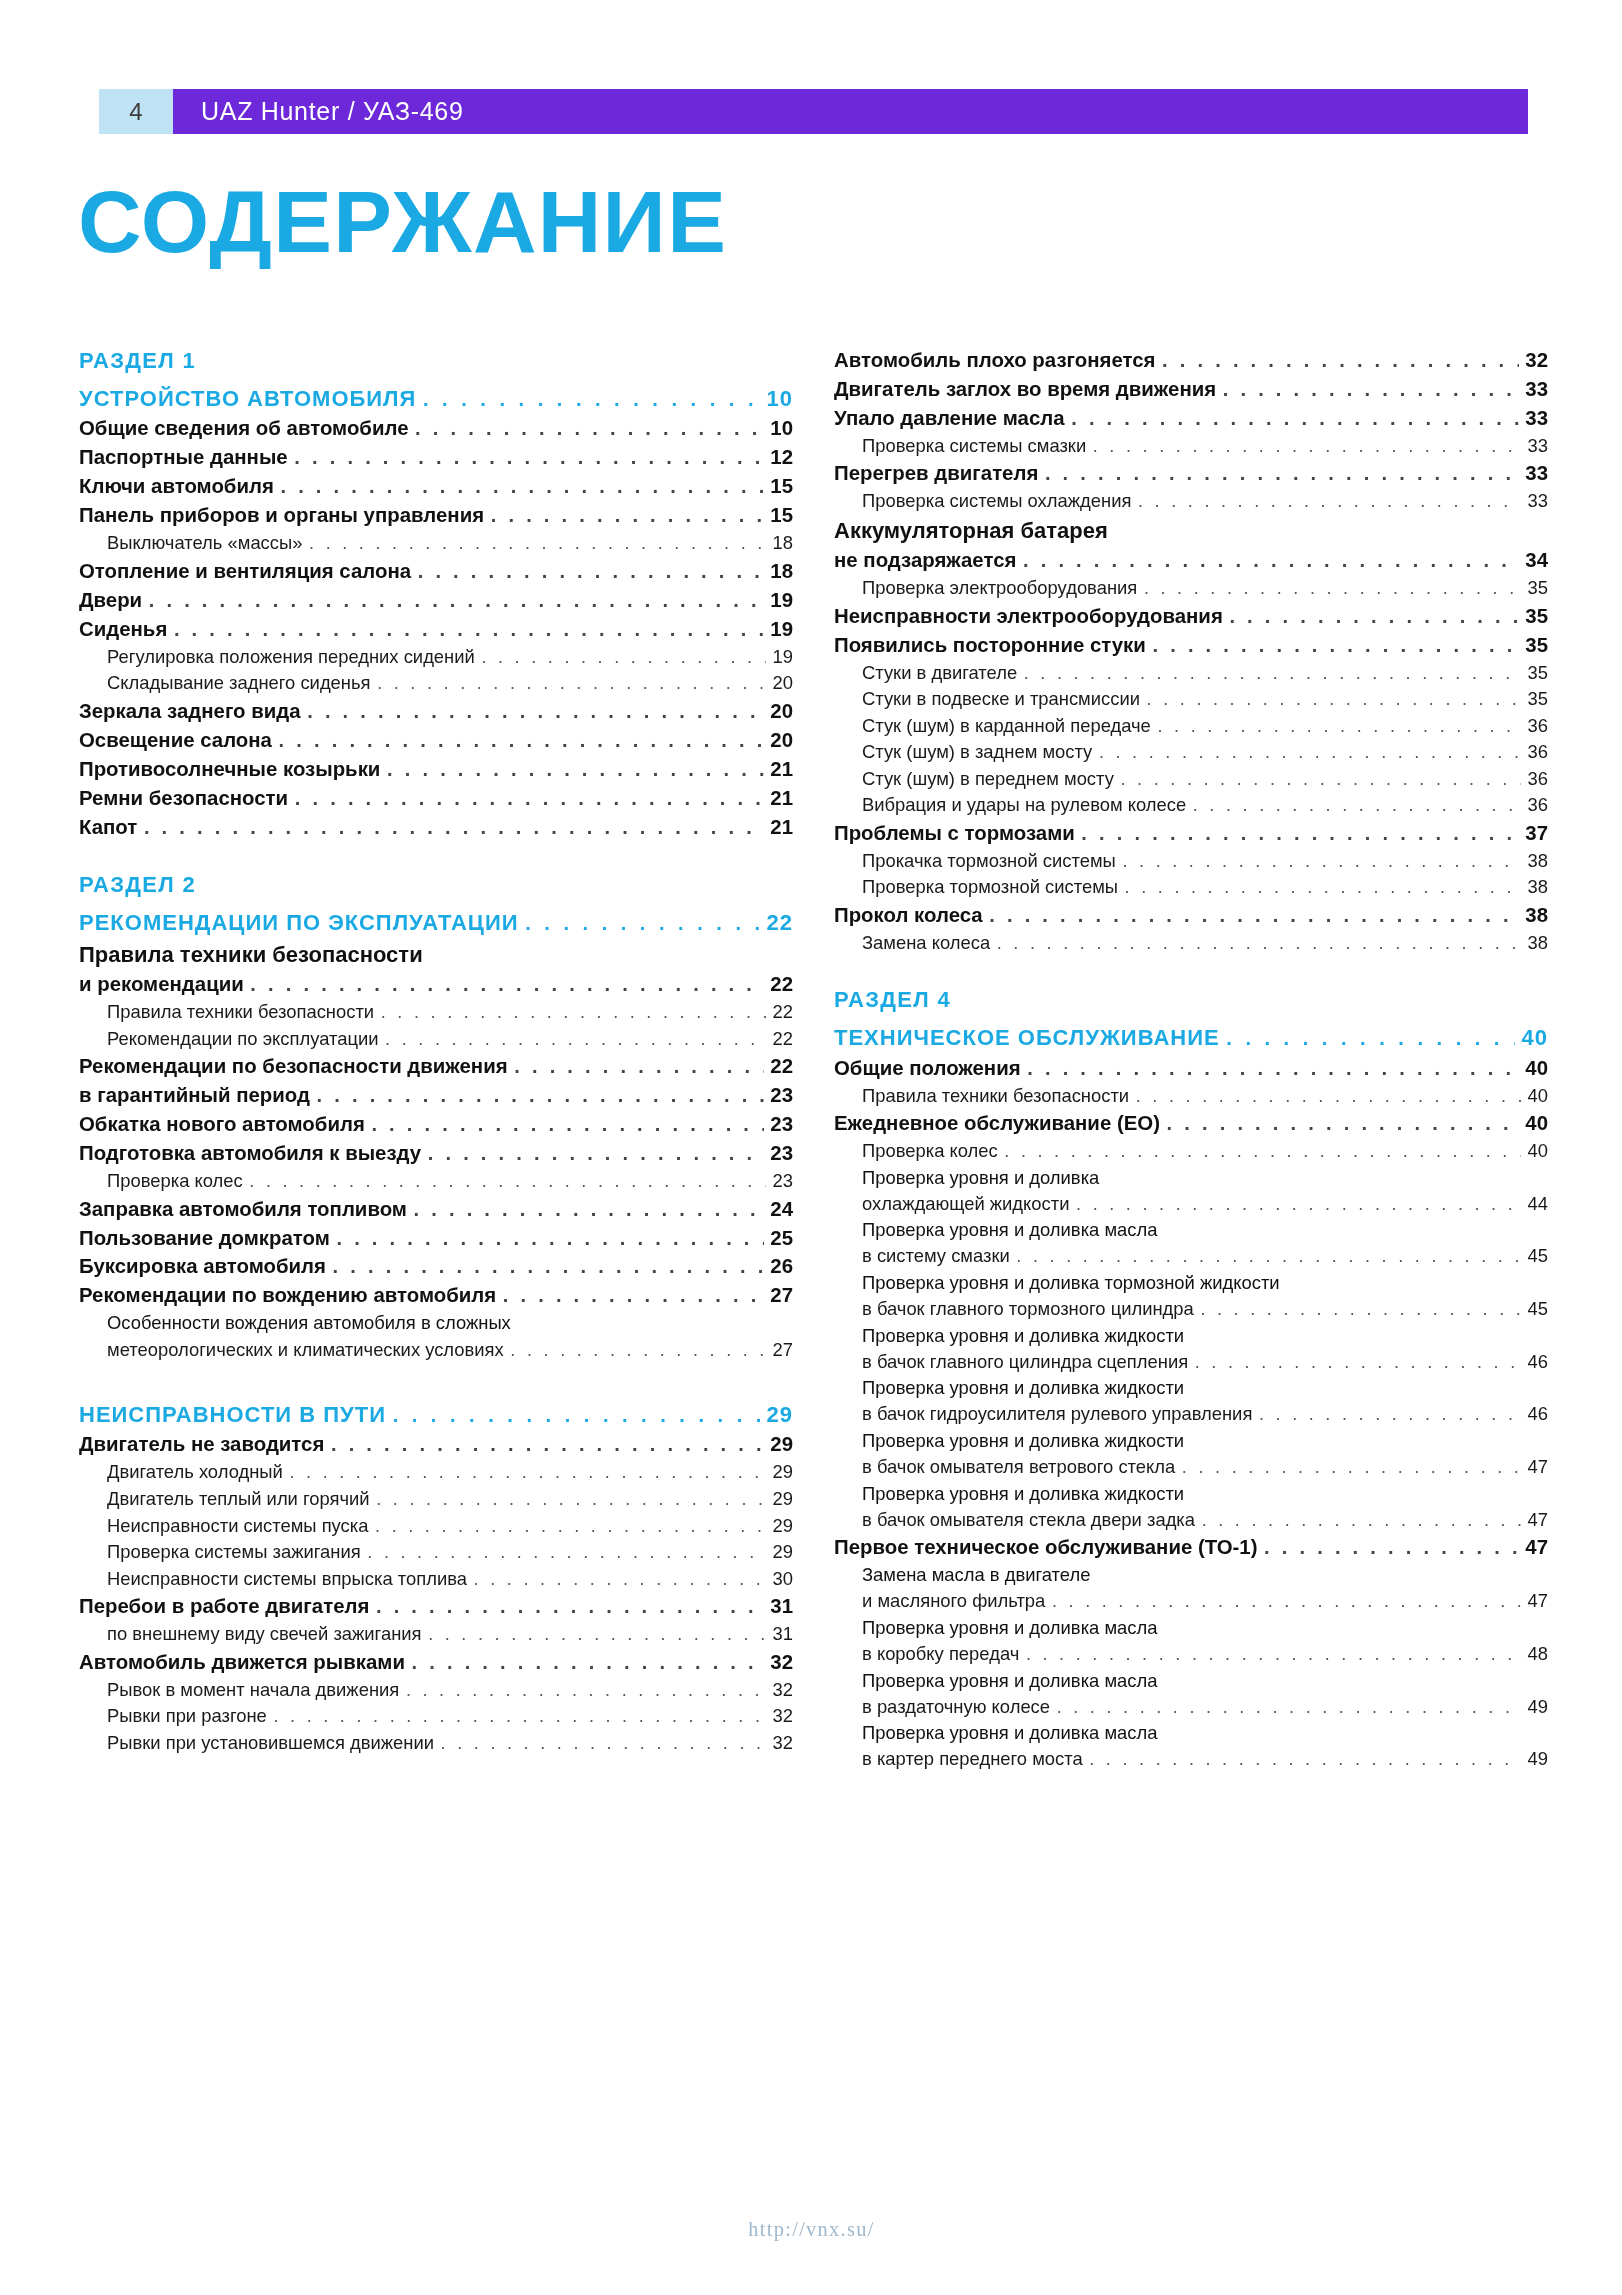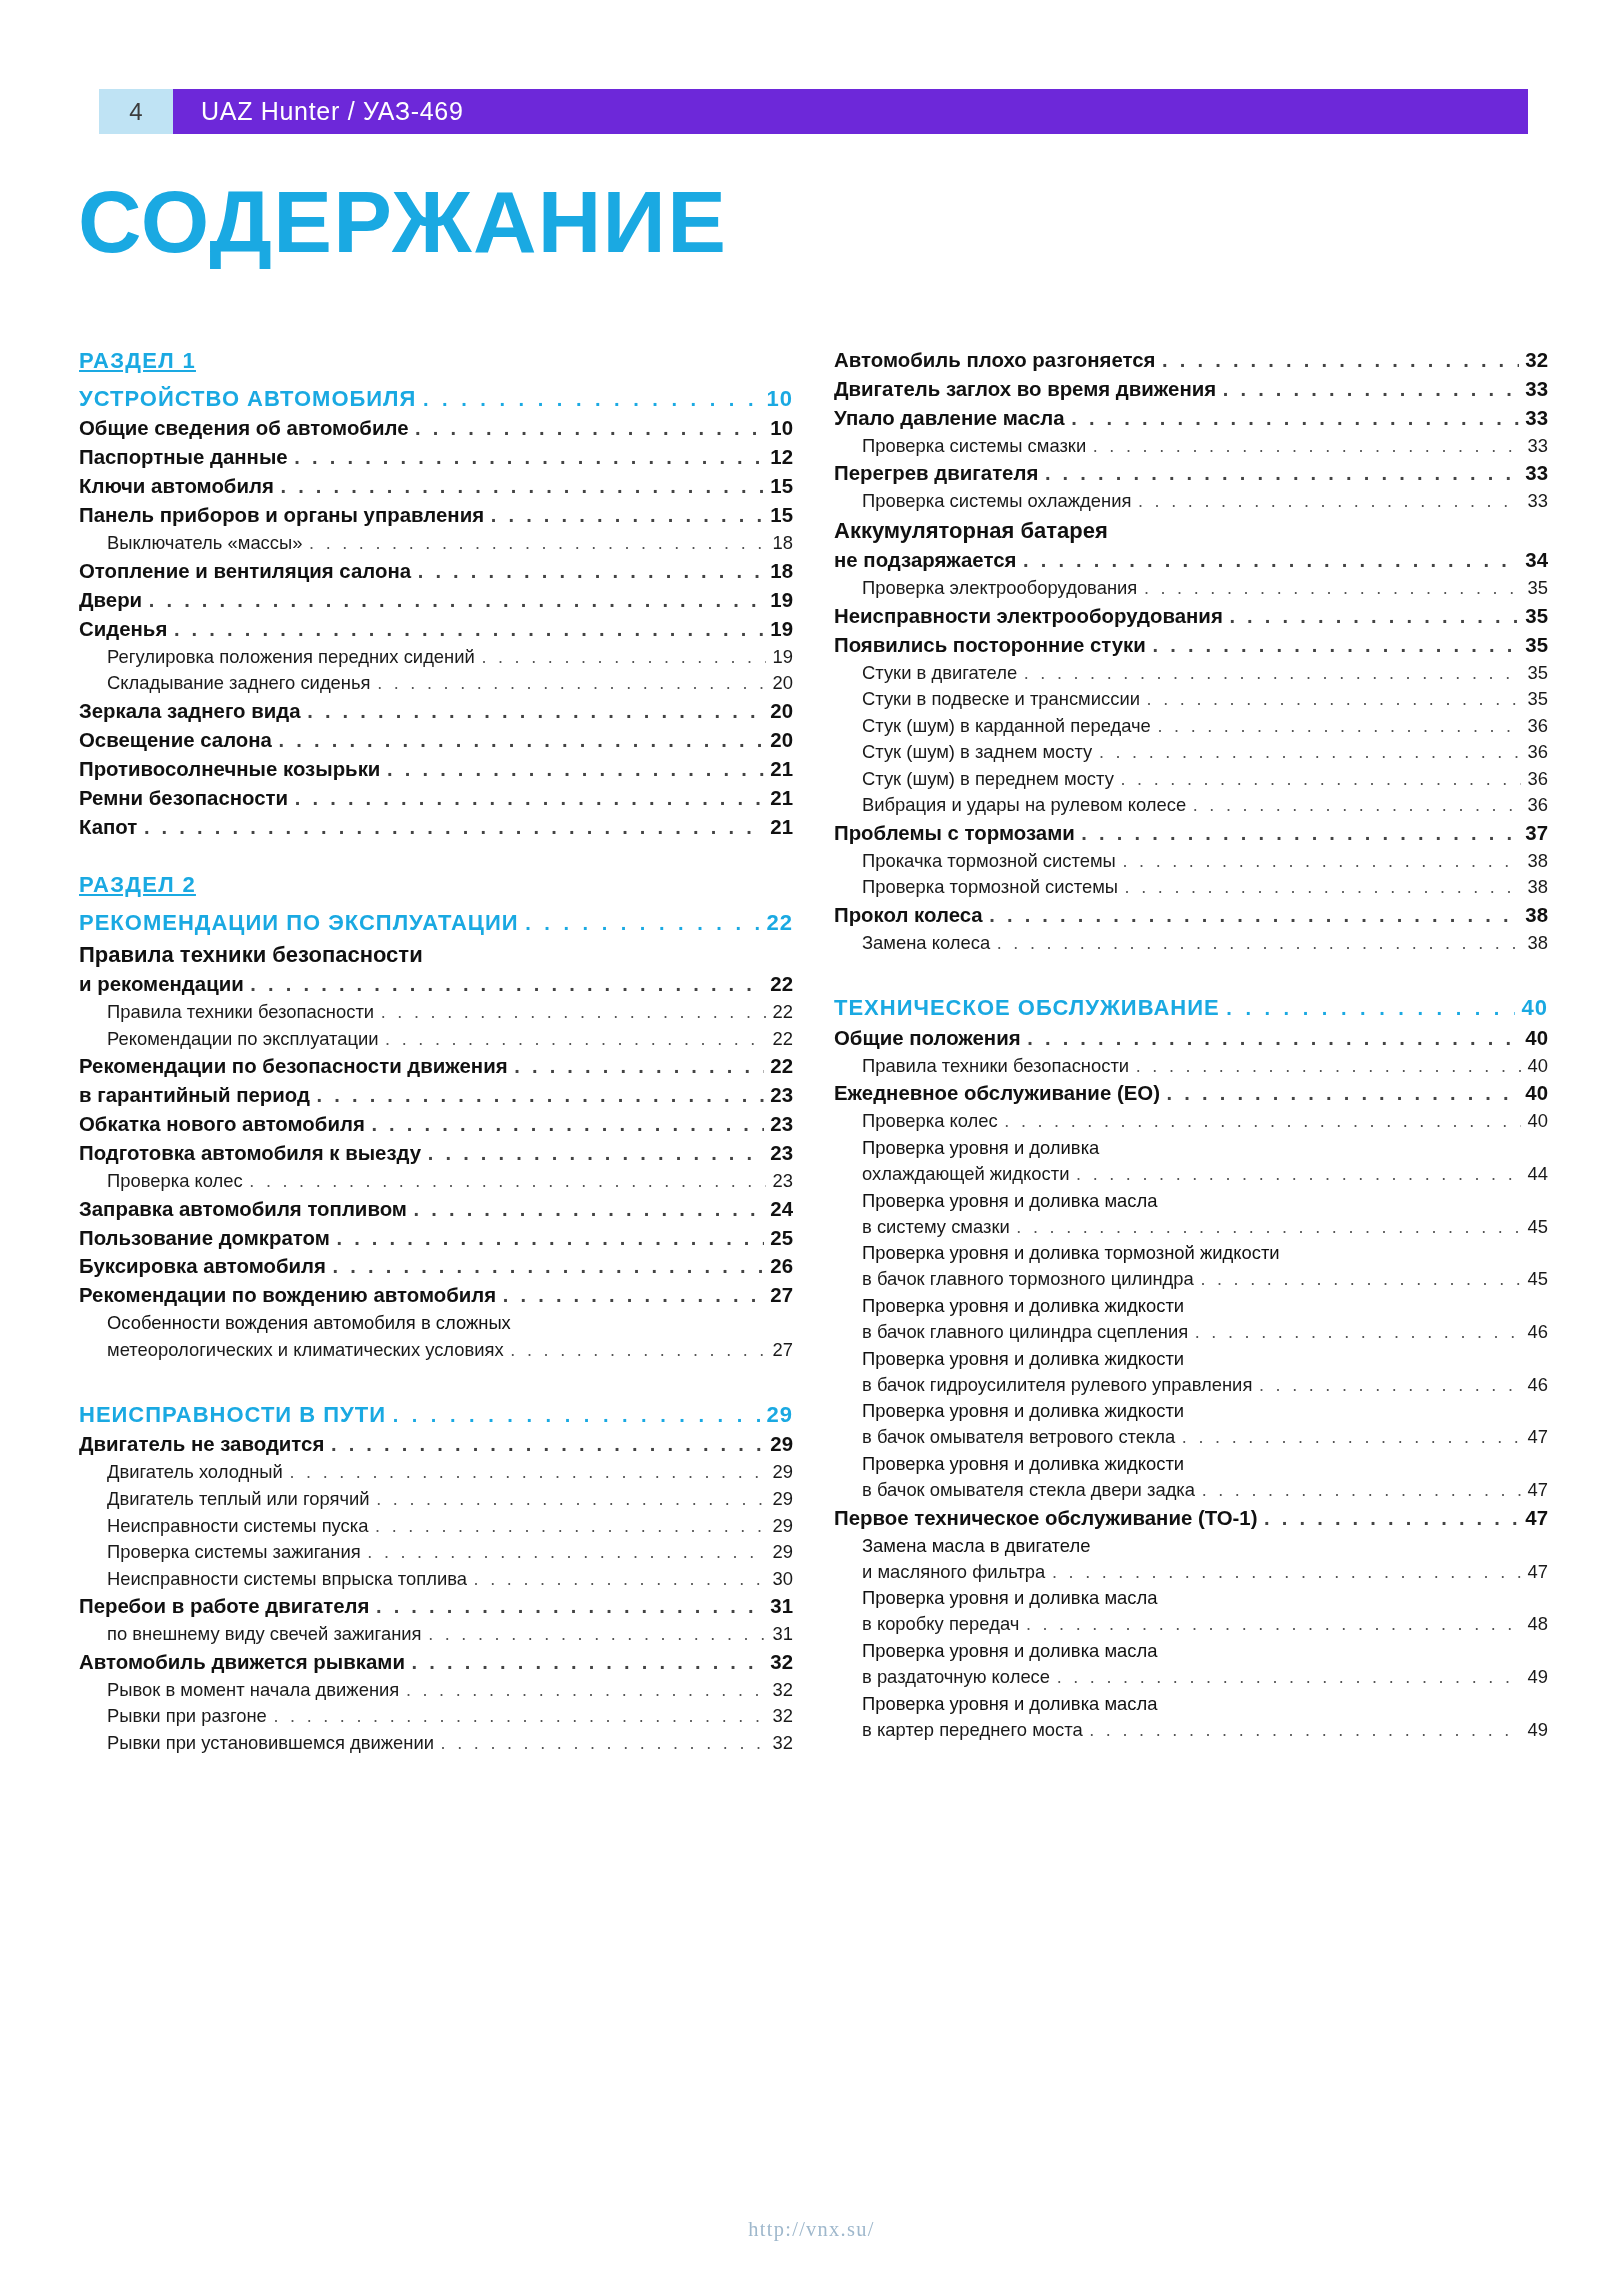--- a/index.html
+++ b/index.html
@@ -69,21 +69,20 @@
     display: flex;
     gap: 41px;
   }
   .col { width: 714px; }
   .sec-label {
     color: #1aa9e2;
     font-weight: bold;
     font-size: 22px;
     letter-spacing: 1.3px;
     line-height: 1.35;
-    text-decoration: underline;
   }
   .sec-title-row {
     display: flex;
     align-items: baseline;
     color: #1aa9e2;
     font-weight: bold;
     font-size: 22px;
     letter-spacing: 1px;
     line-height: 1.4;
     margin-top: 8px;
@@ -491,20 +490,21 @@
             <span class="pg">38</span>
           </div>
           <div class="row lvl2">
             <span class="txt">Замена колеса</span>
             <span class="dots">. . . . . . . . . . . . . . . . . . . . . . . . . . . . . . . . . . . . . . . . . . . . . . . . . . . . . . . . . . . . . . . . . . . . . . . . . . . . . . . . . . . . . . . . . . . . . . . . . . . . . . . . . . . . . . . . . . . . . . . . </span>
             <span class="pg">38</span>
           </div>
         </div>
         <div class="sec-block">
           <div class="sec-gap"></div>
+          <div class="sec-label">РАЗДЕЛ 4</div>
           <div class="sec-title-row">
             <span class="txt">ТЕХНИЧЕСКОЕ ОБСЛУЖИВАНИЕ</span>
             <span class="dots">. . . . . . . . . . . . . . . . . . . . . . . . . . . . . . . . . . . . . . . . . . . . . . . . . . . . . . . . . . . . . . . . . . . . . . . . . . . . . . . . . . . . . . . . . . . . . . . . . . . . . . . . . . . . . . . . . . . . . . . . </span>
             <span class="pg">40</span>
           </div>
           <div class="row lvl1">
             <span class="txt">Общие положения</span>
             <span class="dots">. . . . . . . . . . . . . . . . . . . . . . . . . . . . . . . . . . . . . . . . . . . . . . . . . . . . . . . . . . . . . . . . . . . . . . . . . . . . . . . . . . . . . . . . . . . . . . . . . . . . . . . . . . . . . . . . . . . . . . . . </span>
             <span class="pg">40</span>
           </div>

